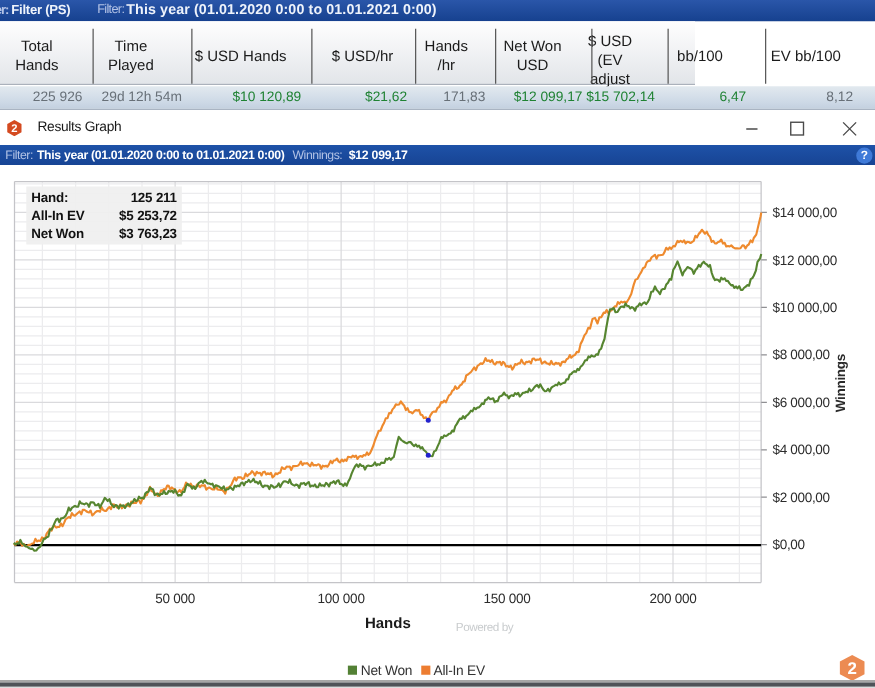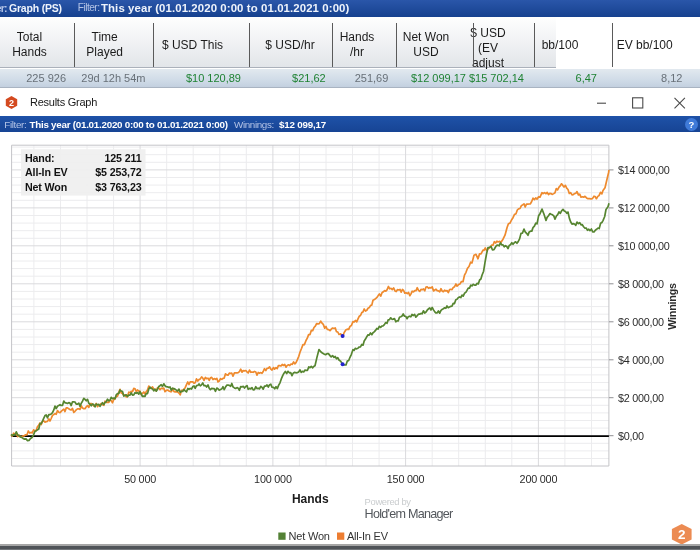--- a/index.html
+++ b/index.html
@@ -7,29 +7,29 @@
 .hdrtxt{position:absolute;text-align:center;font-size:12px;color:#1b1b1b;line-height:15.3px;transform:translateX(-50%);white-space:nowrap}
 .val{position:absolute;font-size:11px;top:3px;white-space:nowrap}
 .gray{color:#687078}.green{color:#1f8233}
 .tb{top:2.4px;font-size:10.5px;font-weight:bold;color:#b3c3e6;white-space:nowrap;letter-spacing:-0.2px}
 .fb{top:2.8px;font-size:9.8px;color:#b3c3e6;white-space:nowrap}
 </style></head>
 <body>
 
 <div class="abs" style="left:0;top:0;width:700px;height:16.5px;background:linear-gradient(#2a56a9,#16418f)">
  <div class="abs tb" style="left:-4.2px;letter-spacing:-0.9px">er:</div>
- <div class="abs tb" style="left:9px;color:#eef3fb">Graph (PS)</div>
+ <div class="abs tb" style="left:9px;color:#eef3fb">Filter (PS)</div>
  <div class="abs tb" style="left:77.8px;font-weight:normal;font-size:10.2px;letter-spacing:-0.55px">Filter:</div>
  <div class="abs tb" style="left:101px;color:#eef3fb;font-size:11.4px;letter-spacing:0.1px">This year (01.01.2020 0:00 to 01.01.2021 0:00)</div>
 </div>
 
 <div class="abs" style="left:0;top:16.5px;width:556px;height:51px;background:linear-gradient(#fefefe,#f2f3f5 45%,#e2e5e9);border-bottom:1.6px solid #abb1bb">
 <div class="hdrtxt" style="left:29.5px;top:13.3px">Total<br>Hands</div>
 <div class="hdrtxt" style="left:104.7px;top:13.3px">Time<br>Played</div>
-<div class="hdrtxt" style="left:192.5px;top:21.0px">$ USD This</div>
+<div class="hdrtxt" style="left:192.5px;top:21.0px">$ USD Hands</div>
 <div class="hdrtxt" style="left:290.0px;top:21.0px">$ USD/hr</div>
 <div class="hdrtxt" style="left:357.0px;top:13.3px">Hands<br>/hr</div>
 <div class="hdrtxt" style="left:426.0px;top:13.3px">Net Won<br>USD</div>
 <div class="hdrtxt" style="left:488.0px;top:9.4px">$ USD<br>(EV<br>adjust</div>
 <div class="hdrtxt" style="left:560.0px;top:21.0px">bb/100</div>
 <div class="hdrtxt" style="left:644.7px;top:21.0px">EV bb/100</div>
 <div class="abs" style="left:74.1px;top:6.5px;width:1px;height:44px;background:#5a5a5a"></div>
 <div class="abs" style="left:152.5px;top:6.5px;width:1px;height:44px;background:#5a5a5a"></div>
 <div class="abs" style="left:248.8px;top:6.5px;width:1px;height:44px;background:#5a5a5a"></div>
 <div class="abs" style="left:331.8px;top:6.5px;width:1px;height:44px;background:#5a5a5a"></div>
@@ -37,21 +37,21 @@
 <div class="abs" style="left:472.7px;top:6.5px;width:1px;height:44px;background:#5a5a5a"></div>
 <div class="abs" style="left:534.4px;top:6.5px;width:1px;height:44px;background:#5a5a5a"></div>
 <div class="abs" style="left:611.6px;top:6.5px;width:1px;height:44px;background:#5a5a5a"></div>
 </div>
 
 <div class="abs" style="left:0;top:69px;width:700px;height:19px;background:linear-gradient(#e2e9ef,#cdd9e6 70%,#c3d0df);border-bottom:1.4px solid #a9b4c2">
 <div class="val gray" style="right:634.0px">225 926</div>
 <div class="val gray" style="right:554.5px">29d 12h 54m</div>
 <div class="val green" style="right:459.0px">$10 120,89</div>
 <div class="val green" style="right:374.3px">$21,62</div>
-<div class="val gray" style="right:311.7px">251,69</div>
+<div class="val gray" style="right:311.7px">171,83</div>
 <div class="val green" style="right:234.0px">$12 099,17</div>
 <div class="val green" style="right:176.0px">$15 702,14</div>
 <div class="val green" style="right:103.0px">6,47</div>
 <div class="val gray" style="right:17.5px">8,12</div>
 </div>
 
 <div class="abs" style="left:0;top:89.5px;width:700px;height:26.5px;background:#fff">
  <svg class="abs" style="left:5px;top:6.5px" width="13" height="13" viewBox="0 0 13 13">
   <polygon points="6.5,0 12.2,3.25 12.2,9.75 6.5,13 0.8,9.75 0.8,3.25" fill="#d44a20"></polygon>
   <text x="6.5" y="9.8" font-size="9" font-weight="bold" fill="#fff" text-anchor="middle" font-family="Liberation Sans">2</text>
@@ -119,21 +119,20 @@
 </svg>
 
 <div class="abs" style="left:0.5px;top:556px;width:38px;height:19.4px;background:linear-gradient(#f9f9f9,#dddddd);border:1px solid #8f8f8f;border-radius:0 2px 2px 0">
  <div class="abs" style="left:13.5px;top:0;width:1px;height:17.4px;background:#b5b5b5"></div>
  <div class="abs" style="left:4px;top:6.5px;width:0;height:0;border-left:3.5px solid transparent;border-right:3.5px solid transparent;border-bottom:5px solid #3a3a3a"></div>
  <div class="abs" style="left:19px;top:3.2px;font-size:10.8px;color:#1c1c1c;letter-spacing:-0.2px">Options</div>
 </div>
 
 <div class="abs" style="right:35.4px;top:496px;width:300px;text-align:left">
  <div style="font-size:9.4px;color:#c9ccce;letter-spacing:-0.35px">Powered by</div>
- <div style="font-size:12.6px;color:#53575c;margin-top:-0.5px;letter-spacing:-0.75px">Hold'em Manager</div>
 </div>
 <svg class="abs" style="left:670.5px;top:524.2px" width="21.5" height="20.5" viewBox="0 0 21.5 20.5">
  <polygon points="10.75,0 20.6,5.1 20.6,15.4 10.75,20.5 0.9,15.4 0.9,5.1" fill="#ec8b52"></polygon>
  <text x="10.75" y="15.2" font-size="13.5" font-weight="bold" fill="#fff" text-anchor="middle" font-family="Liberation Sans">2</text>
 </svg>
 
 <div class="abs" style="left:0;top:544.4px;width:700px;height:1.4px;background:#a6a6a6"></div>
 <div class="abs" style="left:0;top:545.8px;width:700px;height:2.9px;background:#4f5358"></div>
 <div class="abs" style="left:0;top:548.7px;width:700px;height:1.3px;background:#73777b"></div>
 

